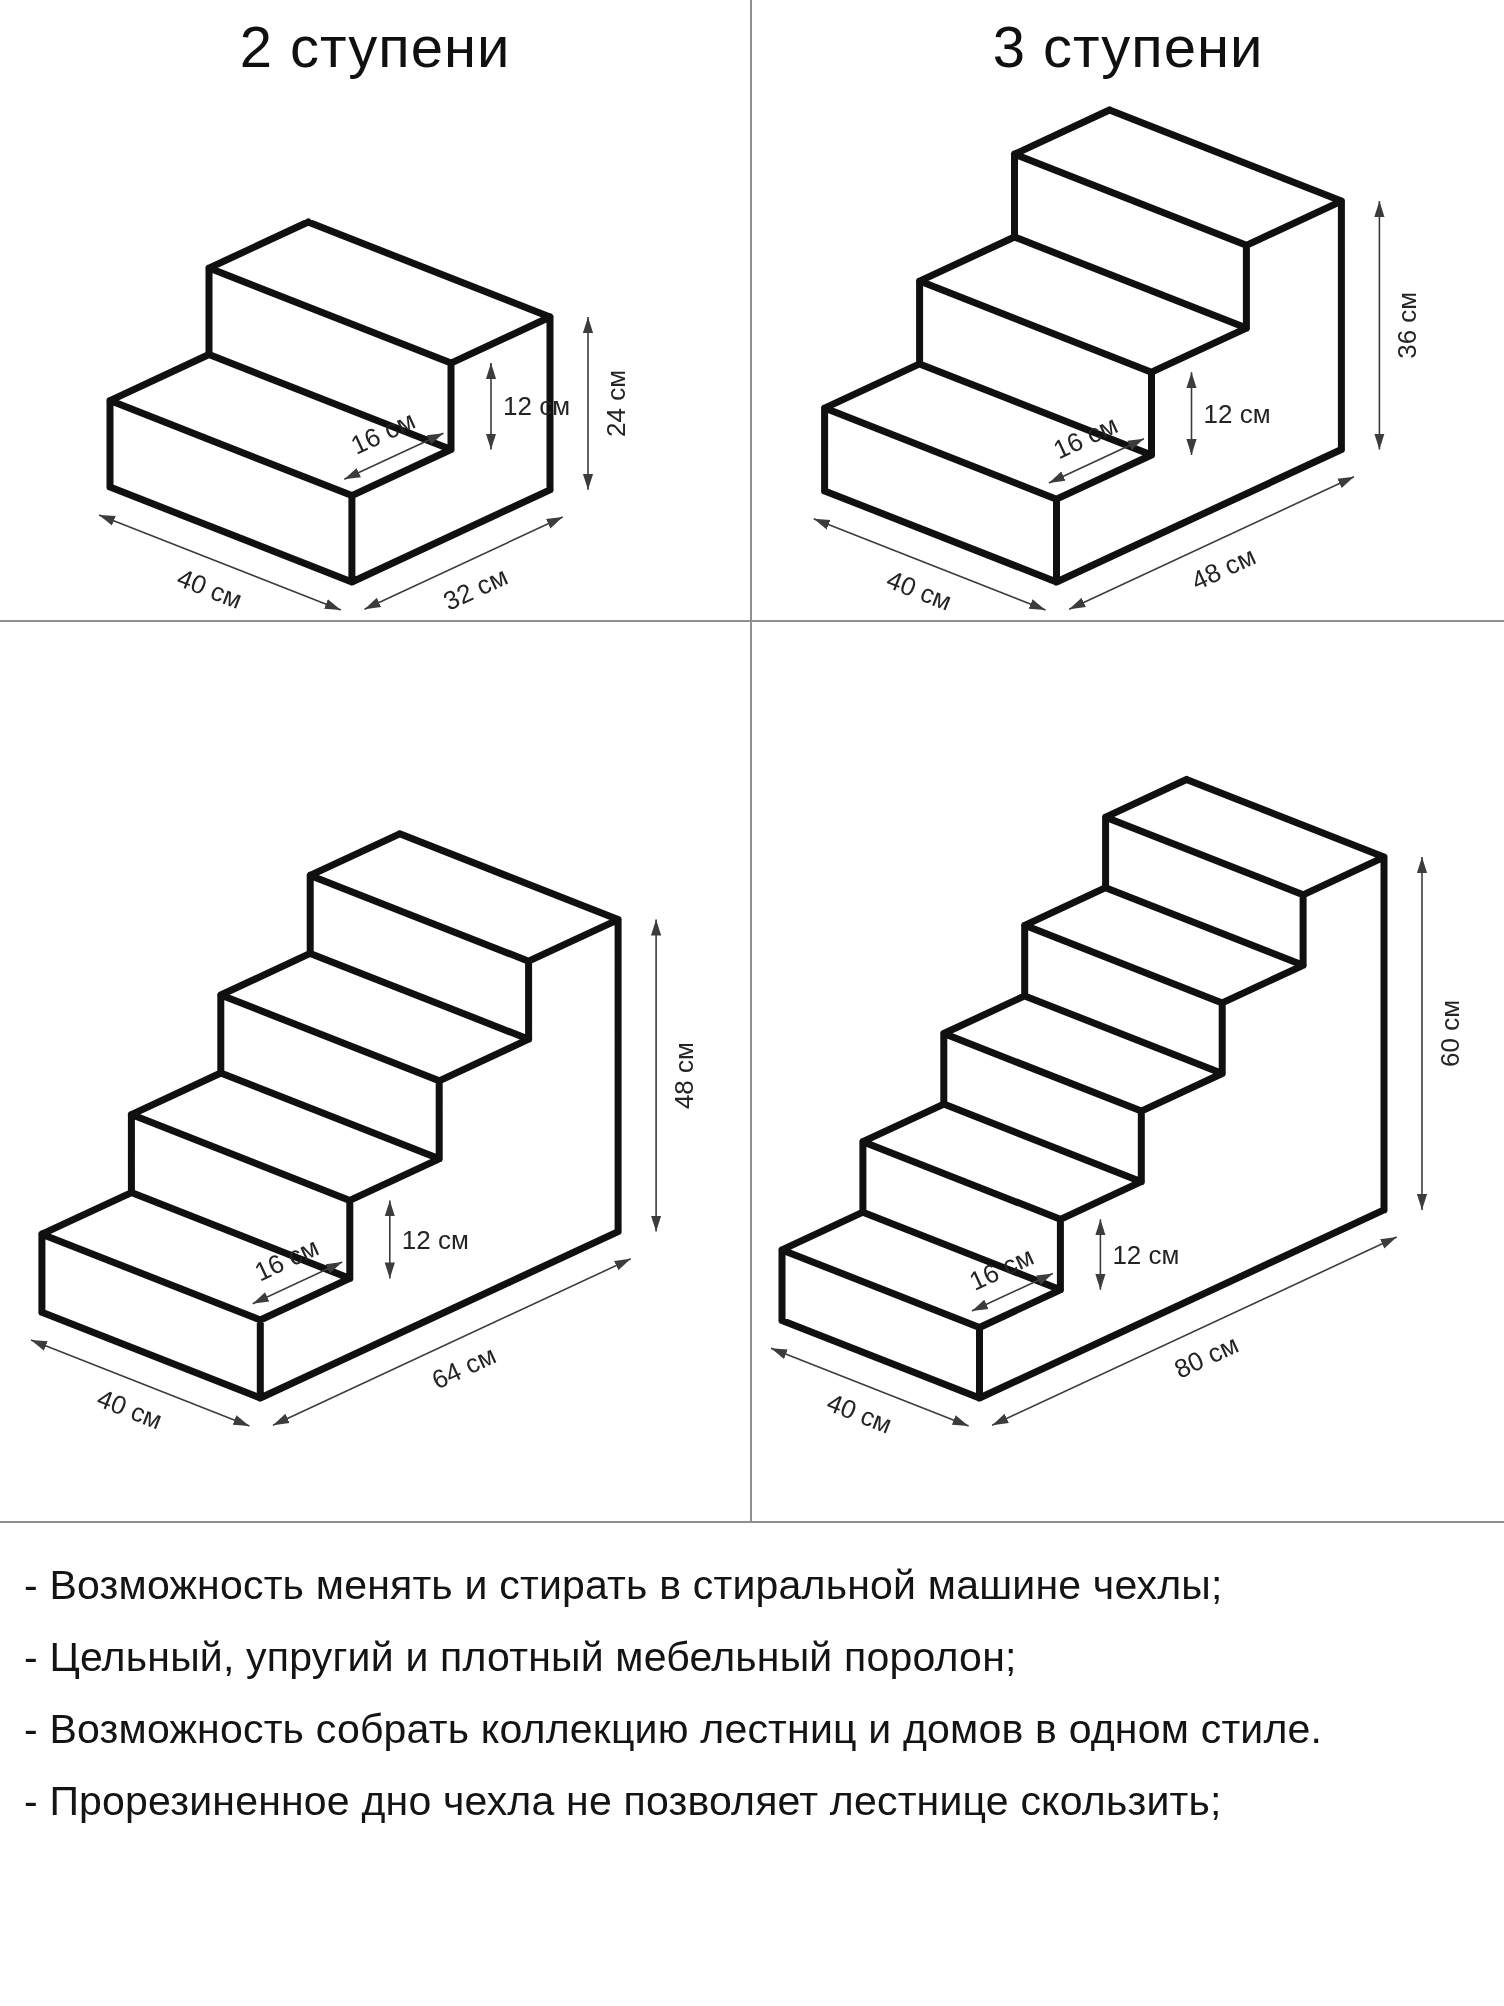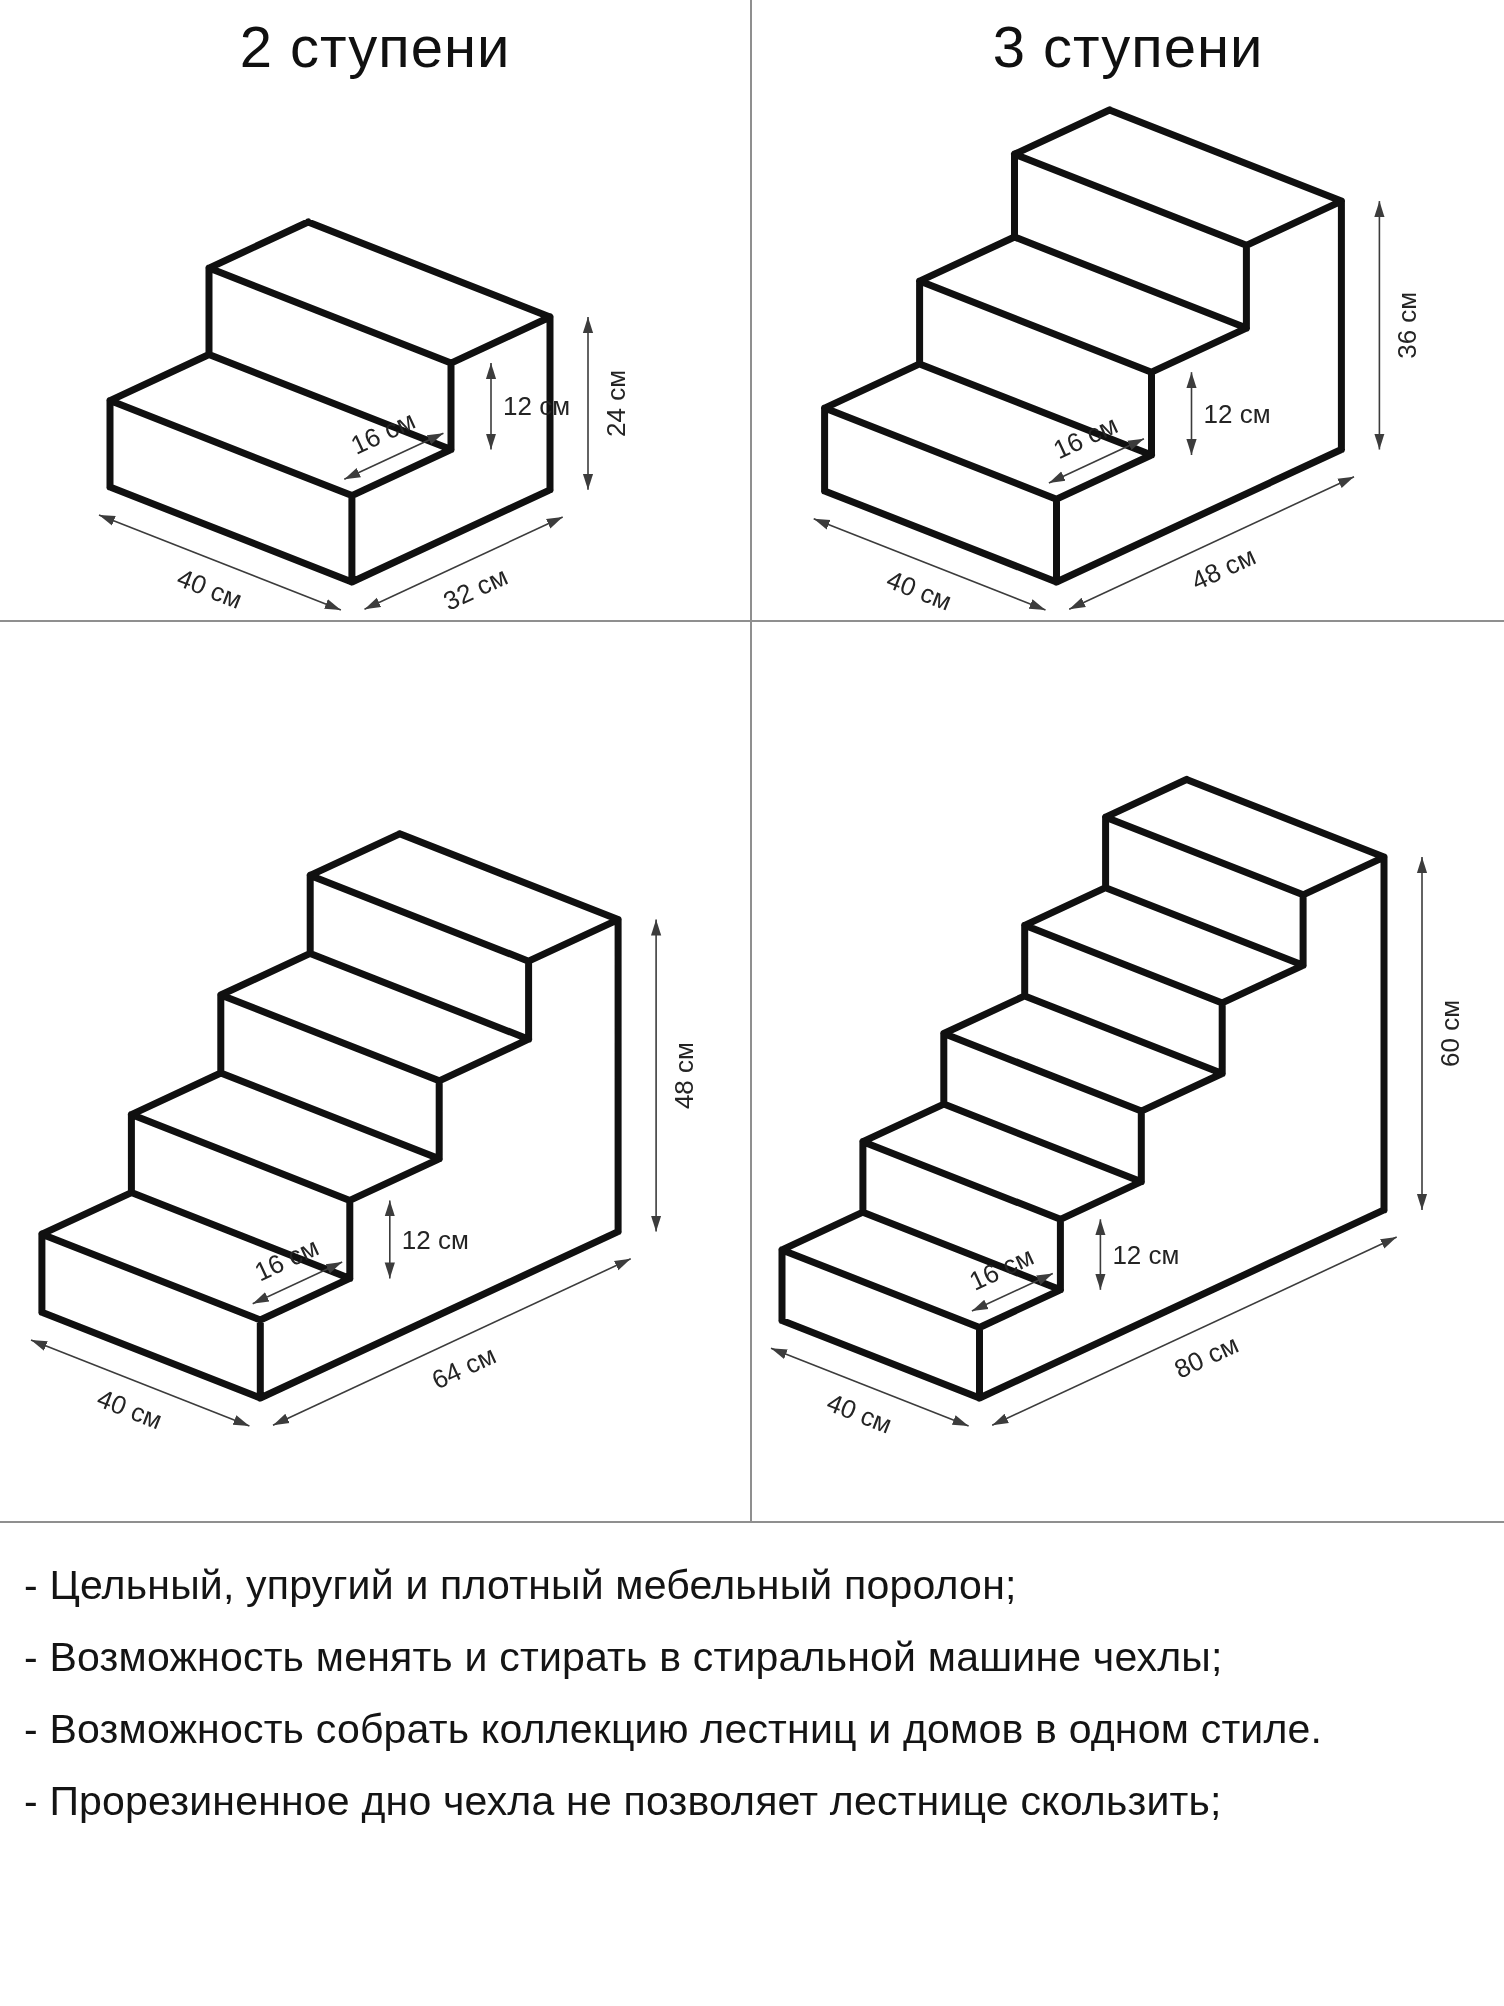--- a/index.html
+++ b/index.html
@@ -102,18 +102,18 @@
           <line x1="348.4" y1="667.8" x2="348.4" y2="597.3" stroke="#3c3c3c" stroke-width="1.6" marker-start="url(#ah3)" marker-end="url(#ah3)"></line>
           <text x="360.4" y="632.6" dy="0.35em" text-anchor="start" class="dim-label">12 см</text>
           <line x1="219.9" y1="689.1" x2="300.8" y2="651.5" stroke="#3c3c3c" stroke-width="1.6" marker-start="url(#ah3)" marker-end="url(#ah3)"></line>
           <text x="249.4" y="646.7" dy="0.35em" text-anchor="middle" class="dim-label" transform="rotate(-24.94390526342458 249.4 646.7)">16 см</text>
         </svg>
     </section>
 
   </div>
 
   <div class="features">
+    <p class="feature-line">- Возможность менять и стирать в стиральной машине чехлы;</p>
     <p class="feature-line">- Цельный, упругий и плотный мебельный поролон;</p>
-    <p class="feature-line">- Возможность менять и стирать в стиральной машине чехлы;</p>
     <p class="feature-line">- Возможность собрать коллекцию лестниц и домов в одном стиле.</p>
     <p class="feature-line">- Прорезиненное дно чехла не позволяет лестнице скользить;</p>
   </div>
 </div>
 
 </body></html>

